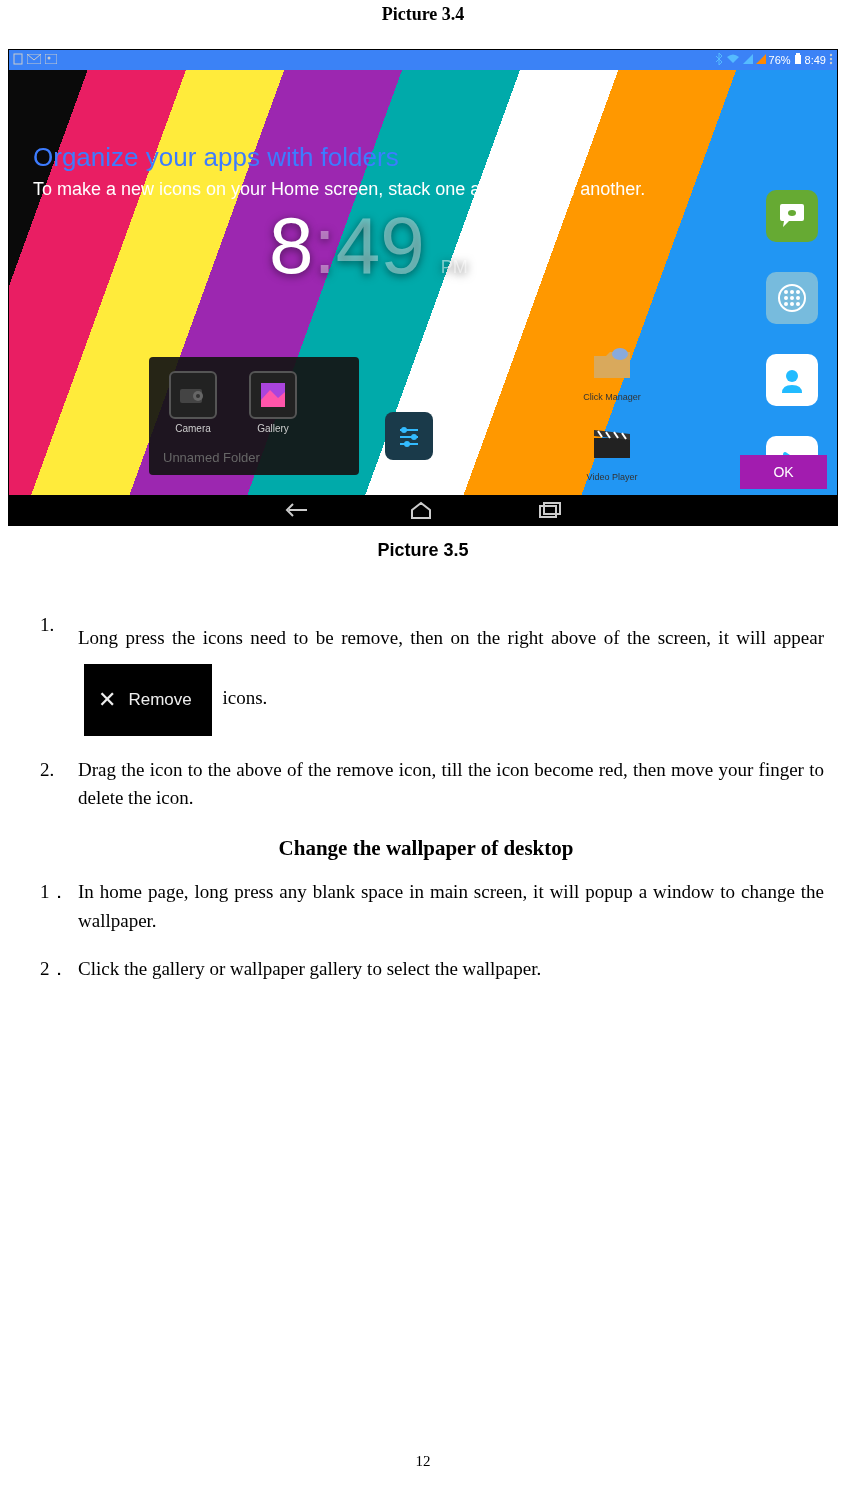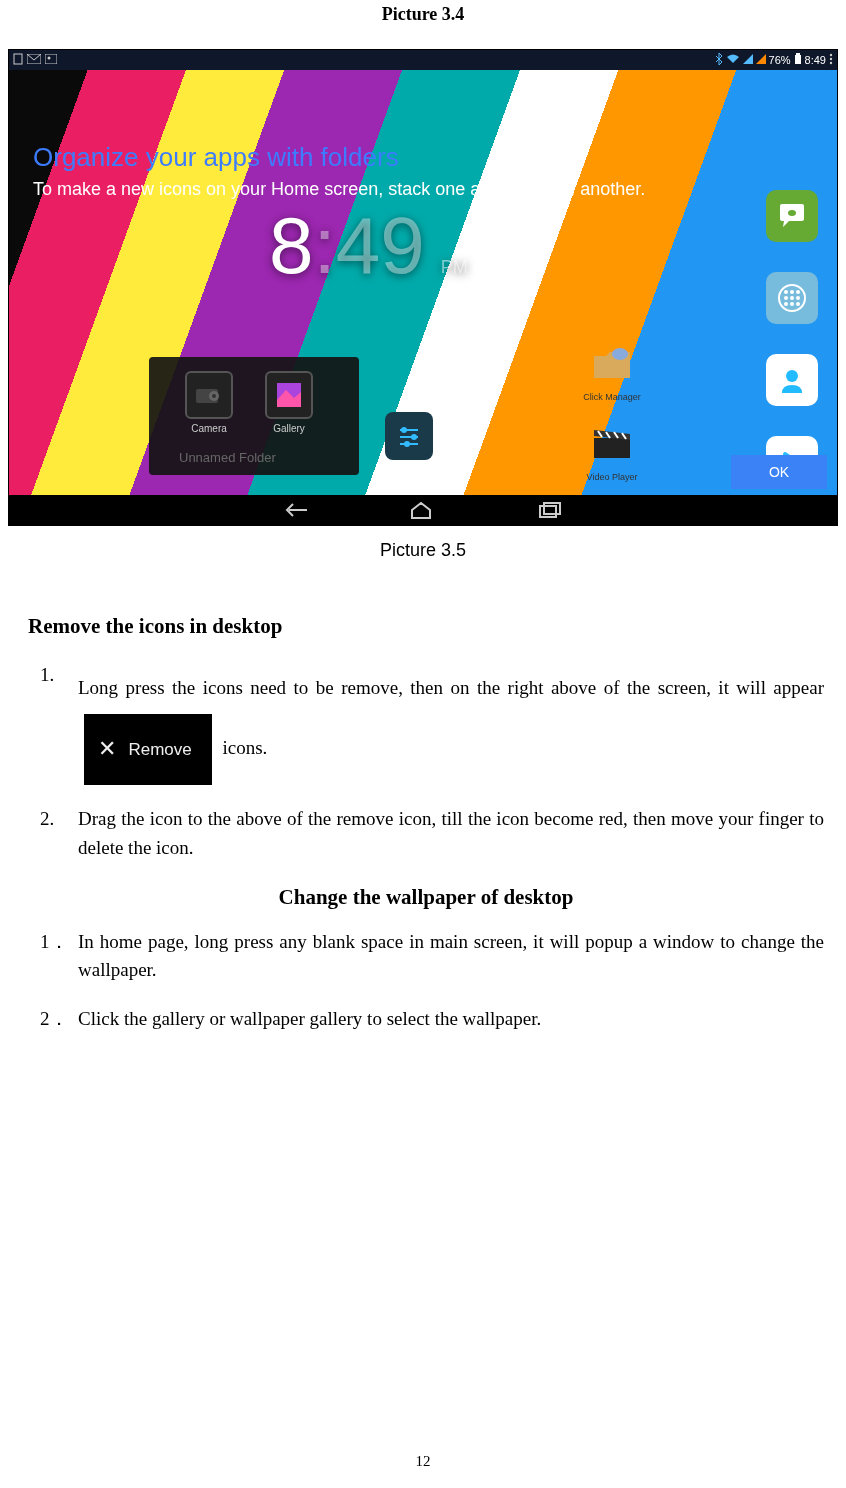--- a/index.html
+++ b/index.html
@@ -22,21 +22,21 @@
   .screenshot {
     margin: 0 8px;
     border: 1px solid #000;
     background: #000;
     height: 477px;
     position: relative;
     overflow: hidden;
   }
   .status-bar {
     height: 20px;
-    background: #0f172a;
+    background: #3b82f6;
     display: flex;
     justify-content: space-between;
     align-items: center;
     padding: 0 4px;
     color: #fff;
     font-size: 11px;
     font-family: sans-serif;
   }
   .status-left { display: flex; gap: 4px; align-items: center; }
   .status-right { display: flex; gap: 3px; align-items: center; }
@@ -72,21 +72,21 @@
     text-shadow: 0 2px 8px rgba(0,0,0,0.5);
   }
   .clock .faded { color: rgba(255,255,255,0.4); }
   .clock .pm { font-size: 18px; color: rgba(255,255,255,0.5); margin-left: 16px; }
   .folder-popup {
     position: absolute;
     bottom: 50px; left: 140px;
     width: 210px;
     background: rgba(20,20,20,0.92);
     border-radius: 4px;
-    padding: 14px 14px 10px 30px;
+    padding: 14px 14px 10px 14px;
   }
   .folder-icons { display: flex; gap: 20px; }
   .app-tile { width: 60px; text-align: center; }
   .app-iconbox {
     width: 48px; height: 48px;
     border: 2px solid #555; border-radius: 6px;
     margin: 0 auto 4px auto;
     display: flex; align-items: center; justify-content: center;
     background: #222;
   }
@@ -102,43 +102,43 @@
     right: 10px; top: 140px;
     width: 70px;
     display: flex; flex-direction: column; gap: 26px; align-items: center;
   }
   .dock-right .app-iconbox { border: none; width: 52px; height: 52px; border-radius: 10px; }
   .side-app { position: absolute; width: 70px; text-align: center; }
   .side-app .app-iconbox { border: none; background: transparent; }
   .ok-btn {
     position: absolute;
     right: 10px; bottom: 36px;
-    width: 96px; height: 34px;
-    background: #3b82f6;
+    width: 87px; height: 34px;
+    background: #a21caf;
     color: #fff;
     font-family: sans-serif;
     font-size: 14px;
     display: flex; align-items: center; justify-content: center;
     border: none;
   }
   .nav-bar {
     position: absolute;
     bottom: 0; left: 0; right: 0;
     height: 30px;
     background: #000;
     display: flex;
     justify-content: center;
     gap: 100px;
     align-items: center;
   }
   .nav-btn { width: 28px; height: 18px; color: #888; }
   .caption-below {
     text-align: center;
     font-family: Arial, sans-serif;
-    font-weight: normal;
+    font-weight: bold;
     font-size: 18px;
     margin-top: 14px;
   }
   .content {
     padding: 50px 22px 0 28px;
     font-size: 19px;
     line-height: 1.5;
   }
   .section-h {
     font-weight: bold;
@@ -374,21 +374,20 @@
           <rect x="3" y="5" width="16" height="11" stroke="#ccc" stroke-width="2" fill="none"></rect>
           <rect x="7" y="2" width="16" height="11" stroke="#ccc" stroke-width="2" fill="none"></rect>
         </svg>
     </span>
   </div>
 </div>
 
 <div class="caption-below">Picture 3.5</div>
 
 <div class="content">
-  <div class="section-h">Remove the icons in desktop</div>
   <ol class="steps">
     <li>
       <span class="num">1.</span>
       <span class="li-with-chip">
         <span>Long press the icons need to be remove, then on the right above of the screen, it will appear</span>
         <span class="remove-chip">
           <span class="x">✕</span>
           <span>Remove</span>
         </span><span> icons.</span>
       </span>

